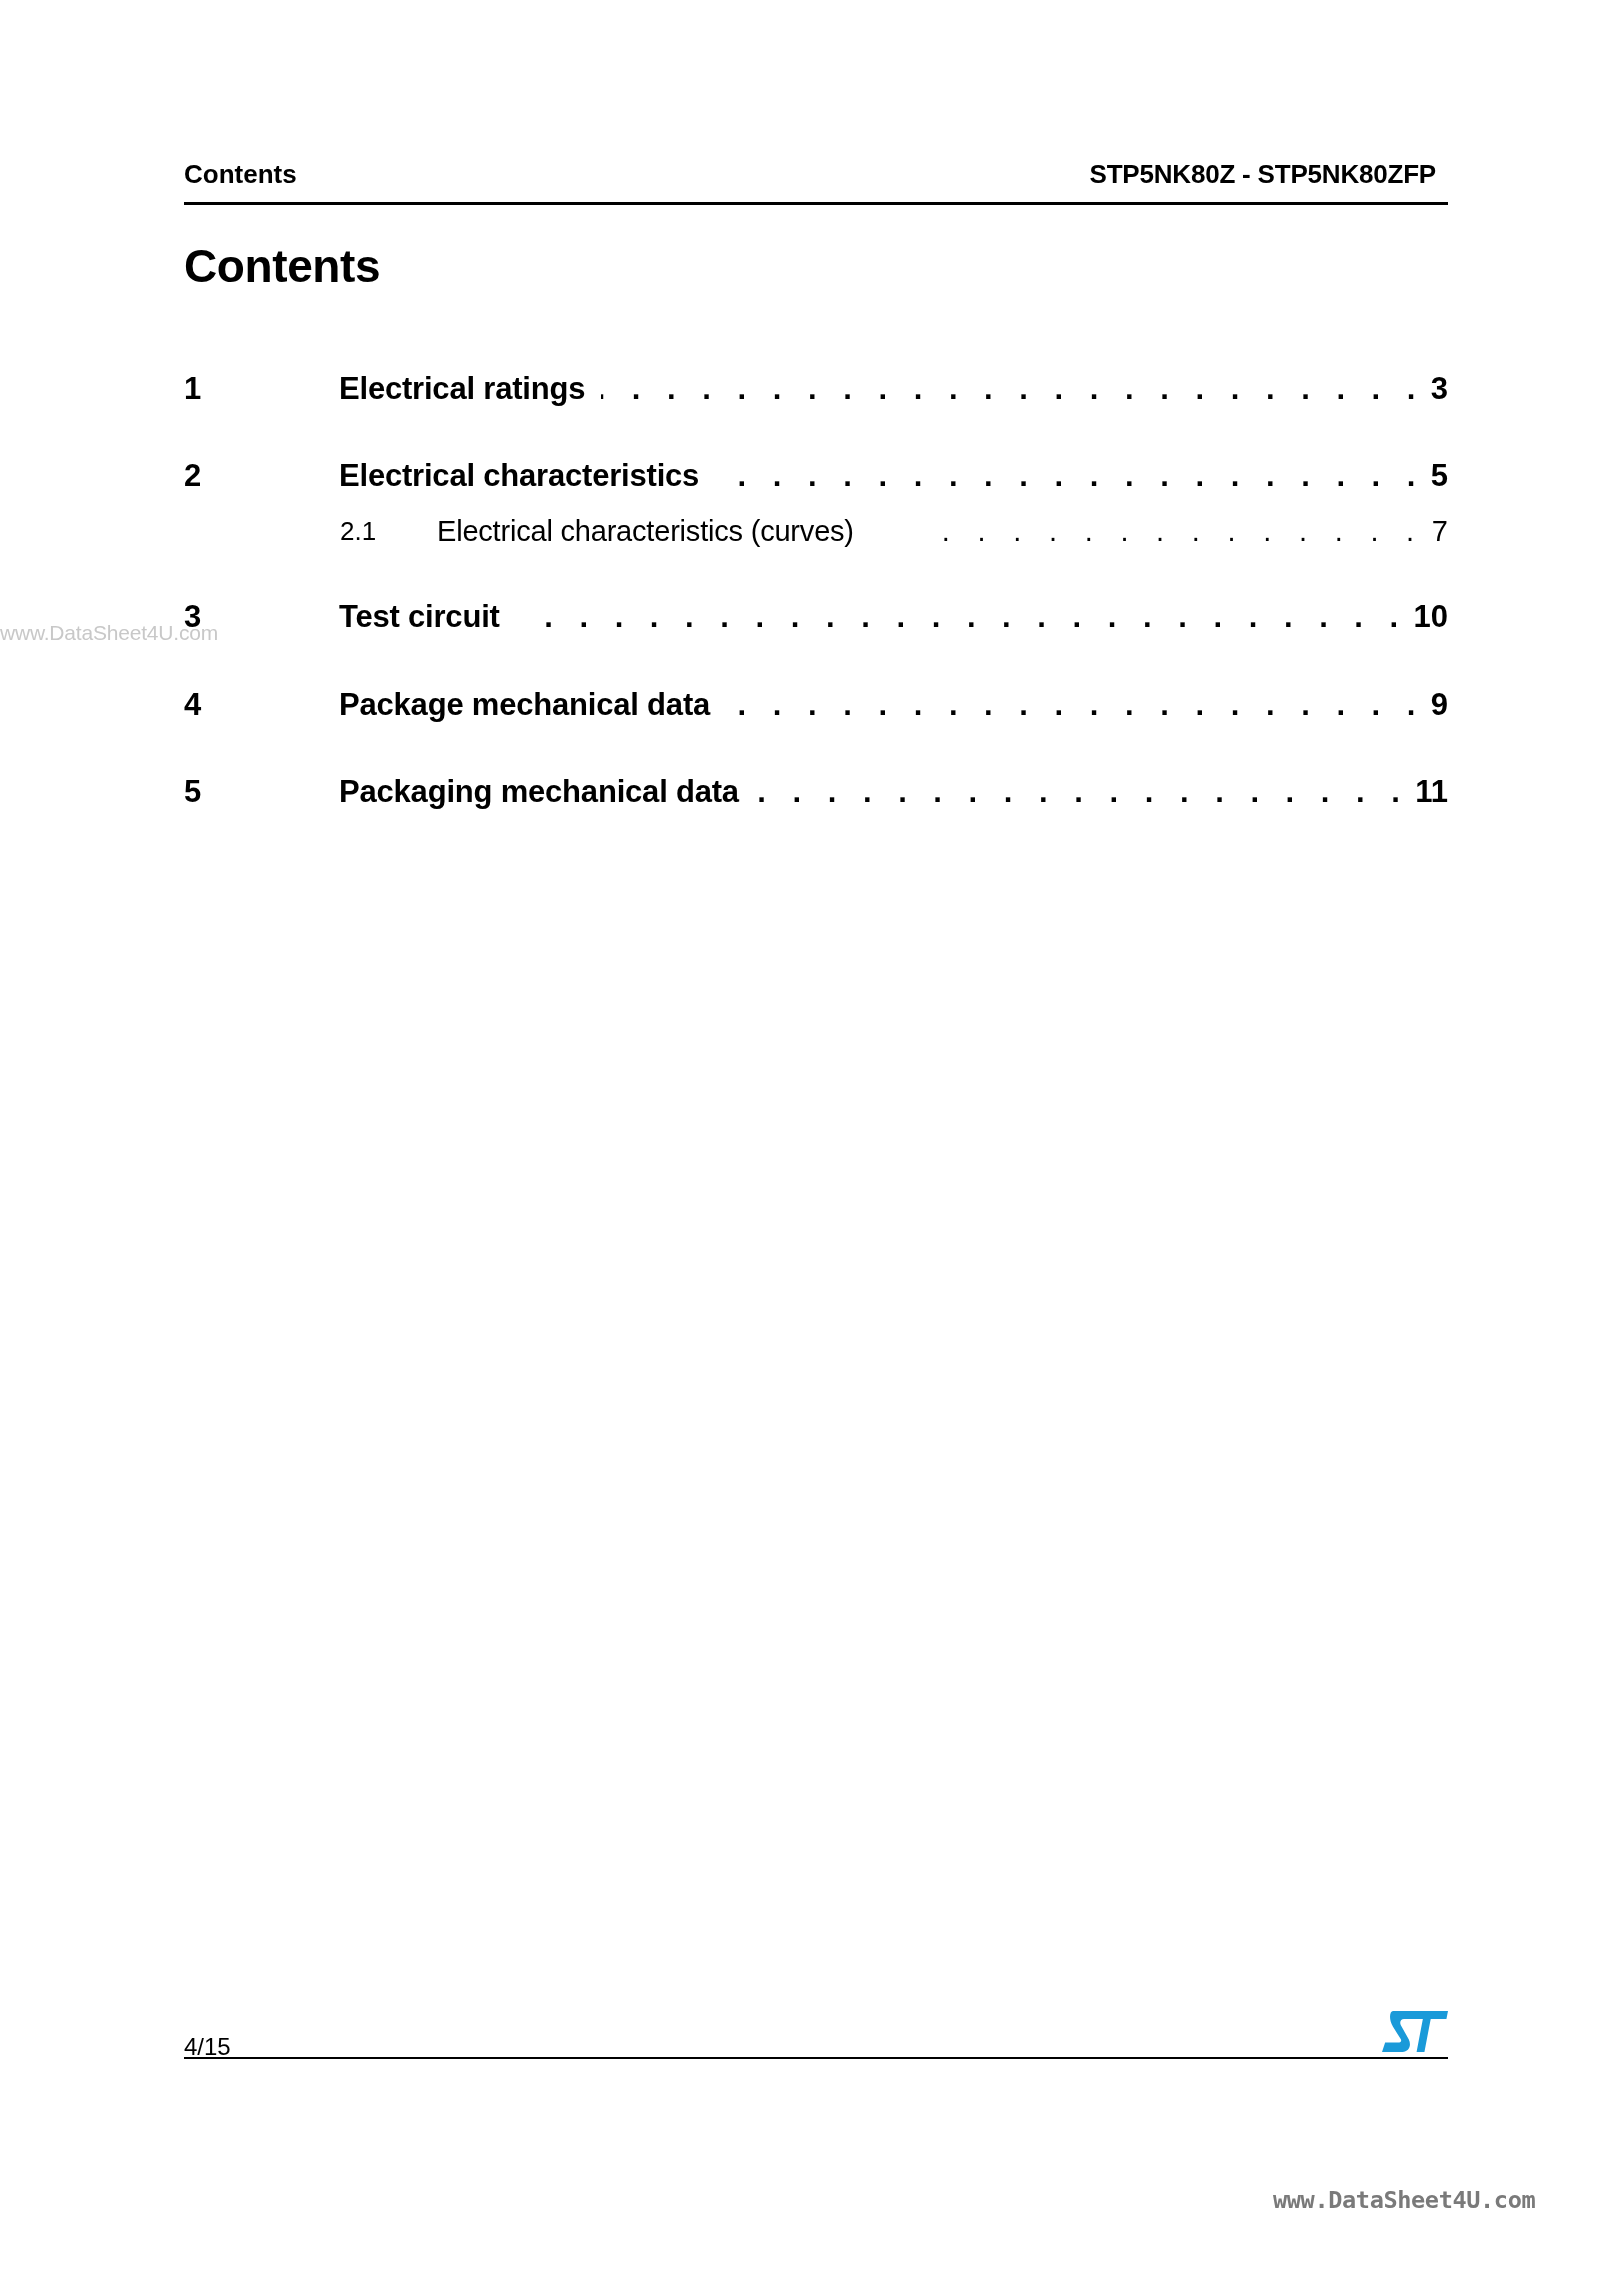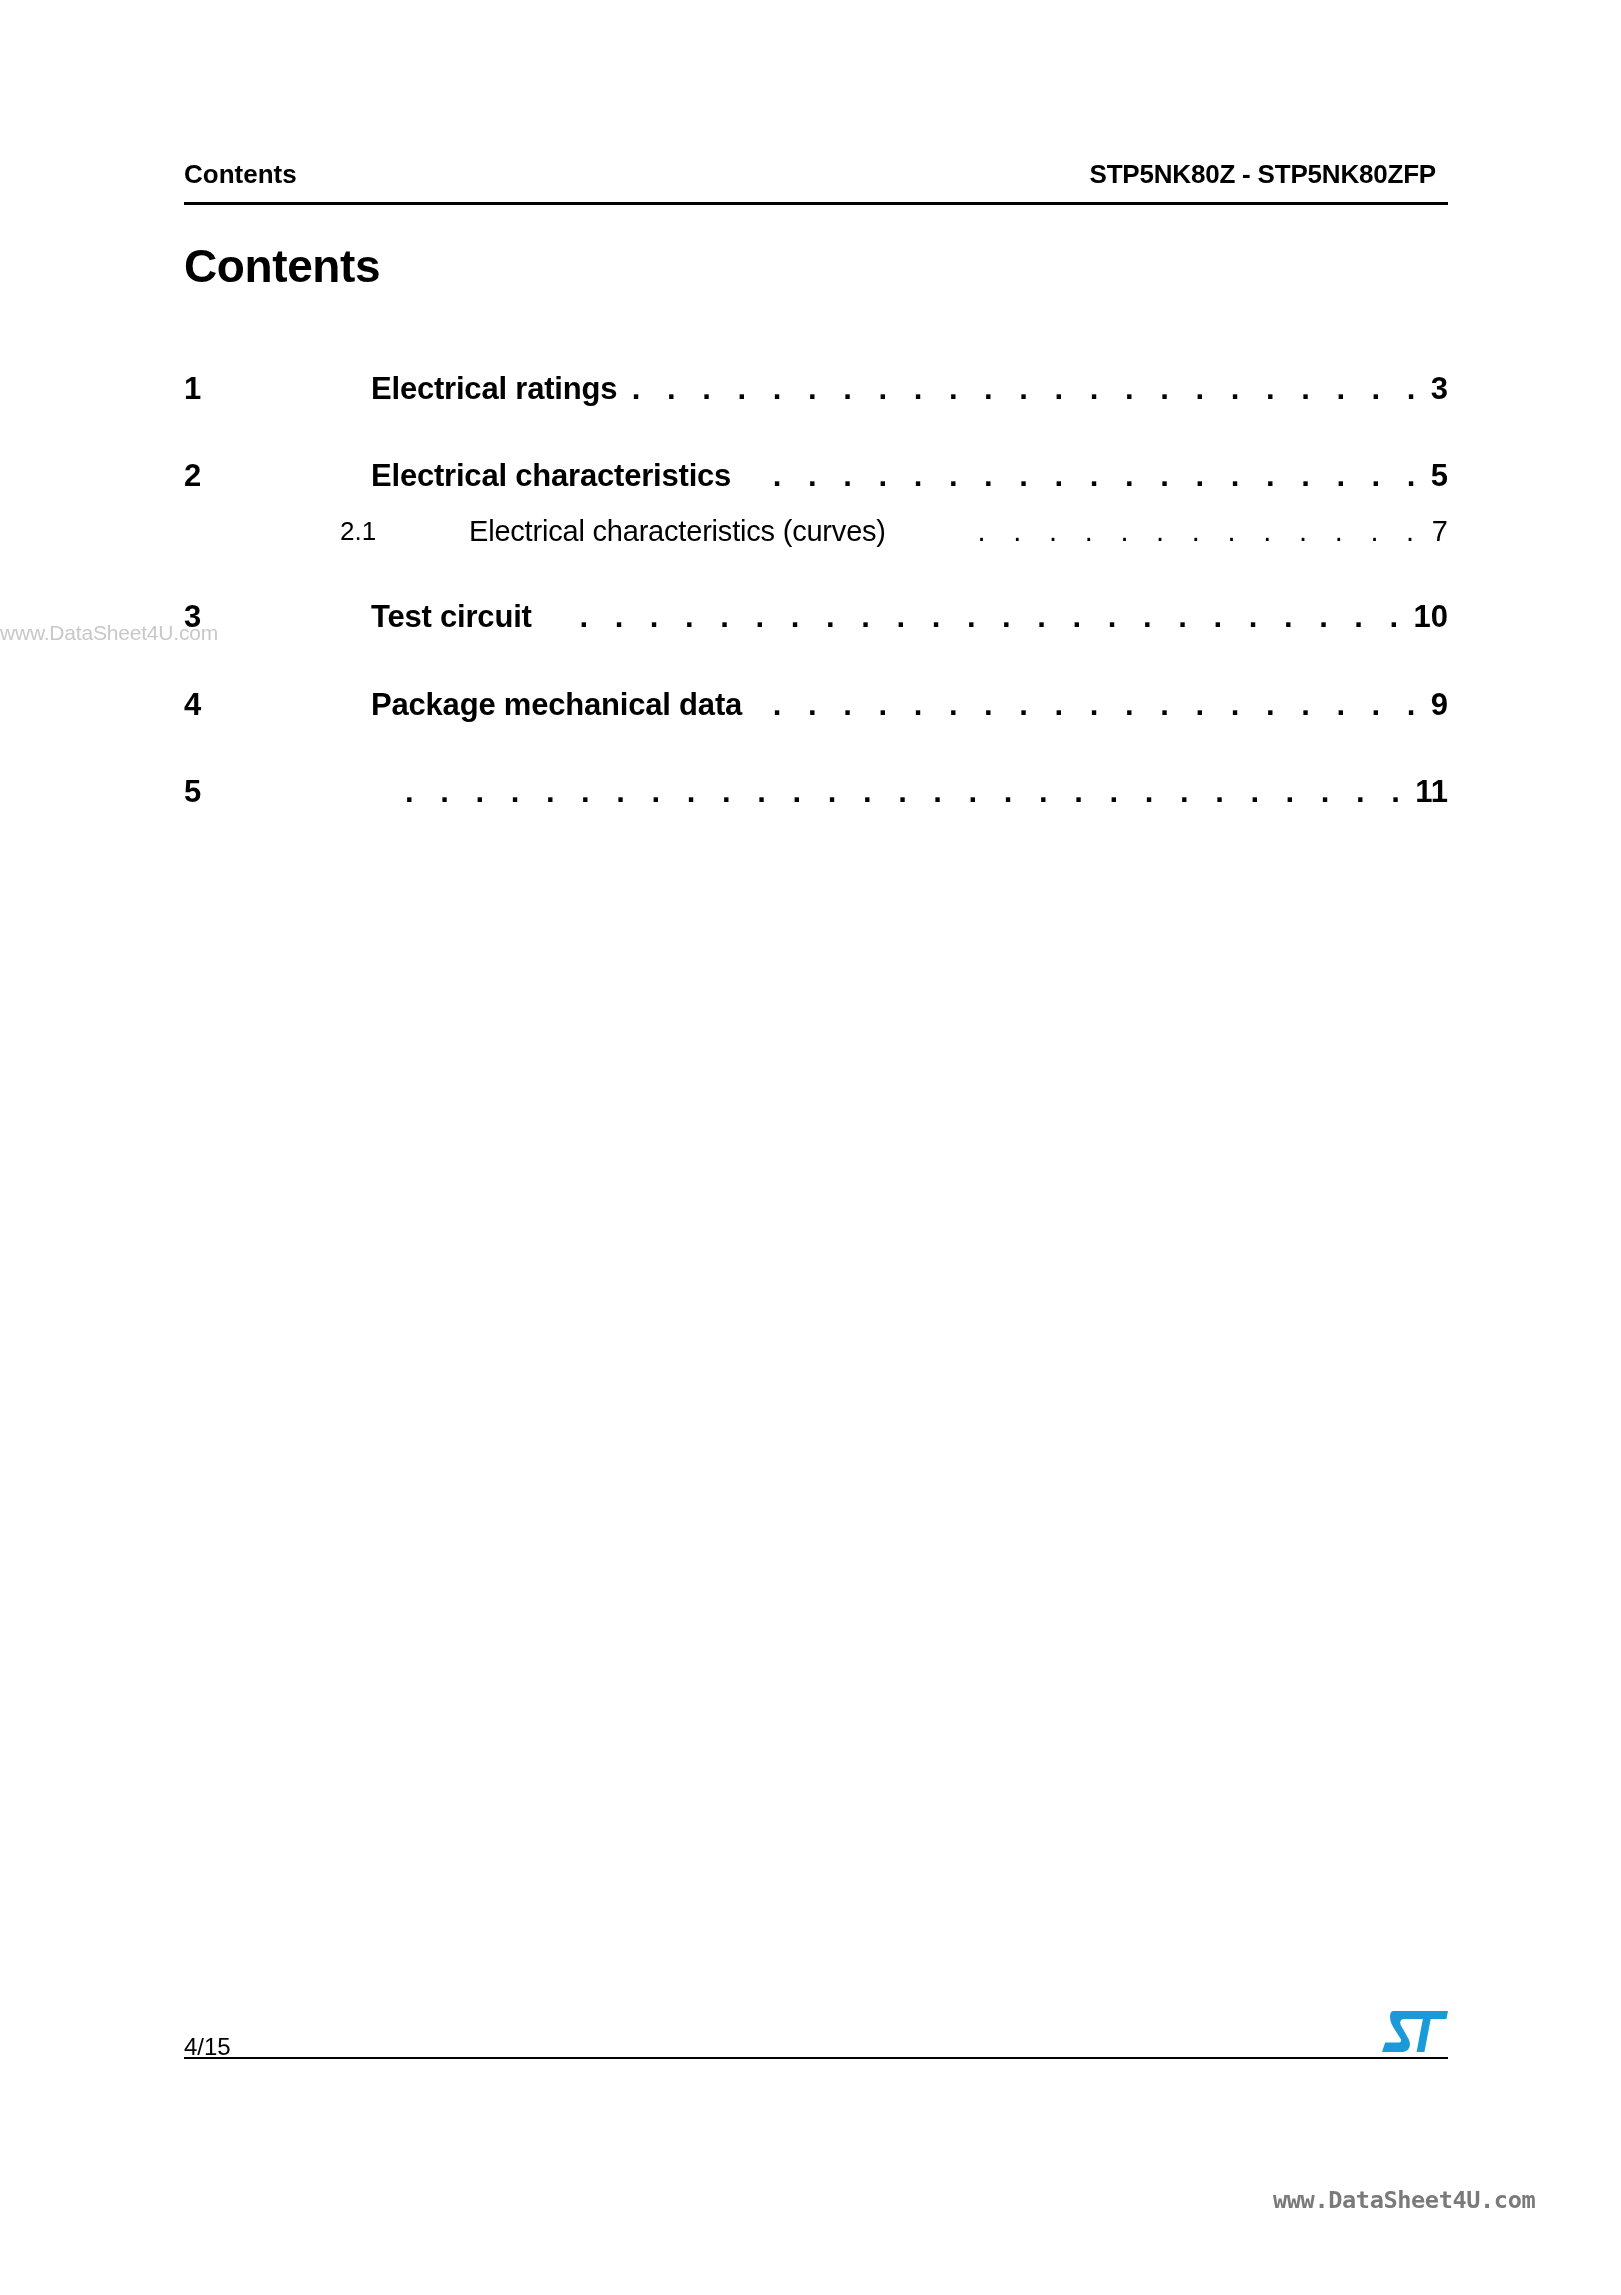--- a/index.html
+++ b/index.html
@@ -151,21 +151,20 @@
       direction: rtl;
     }
     .toc-sub-page {
       font-size: 29px;
       line-height: 36px;
       white-space: nowrap;
     }
     a.toc-link {
       color: inherit;
       text-decoration: none;
-      margin-left: 32px;
     }
     .watermark-left {
       position: absolute;
       left: 0;
       top: 620px;
       font-size: 21px;
       color: #c8c8c8;
       line-height: 25px;
       letter-spacing: -0.2px;
     }
@@ -257,20 +256,21 @@
     <a class="toc-link toc-title-row">
       <span class="toc-title">Package mechanical data</span>
       <span class="toc-leader" style="margin-left:11px;">. . . . . . . . . . . . . . . . . . . . . . . . . . . . . . . . . . . . . . . . . . . . . . . . . . . . . . . .</span>
       <span class="toc-page">9</span>
     </a>
   </div>
 
   <div class="toc-entry" style="top:772px;">
     <span class="toc-num">5</span>
     <a class="toc-link toc-title-row">
+      <span class="toc-title">Packaging mechanical data</span>
       <span class="toc-leader">. . . . . . . . . . . . . . . . . . . . . . . . . . . . . . . . . . . . . . . . . . . . . . . . . . . . . . . .</span>
       <span class="toc-page">11</span>
     </a>
   </div>
 </div>
 
 <div class="watermark-left">www.DataSheet4U.com</div>
 
 <div class="footer-page">4/15</div>
 <div class="st-logo">

